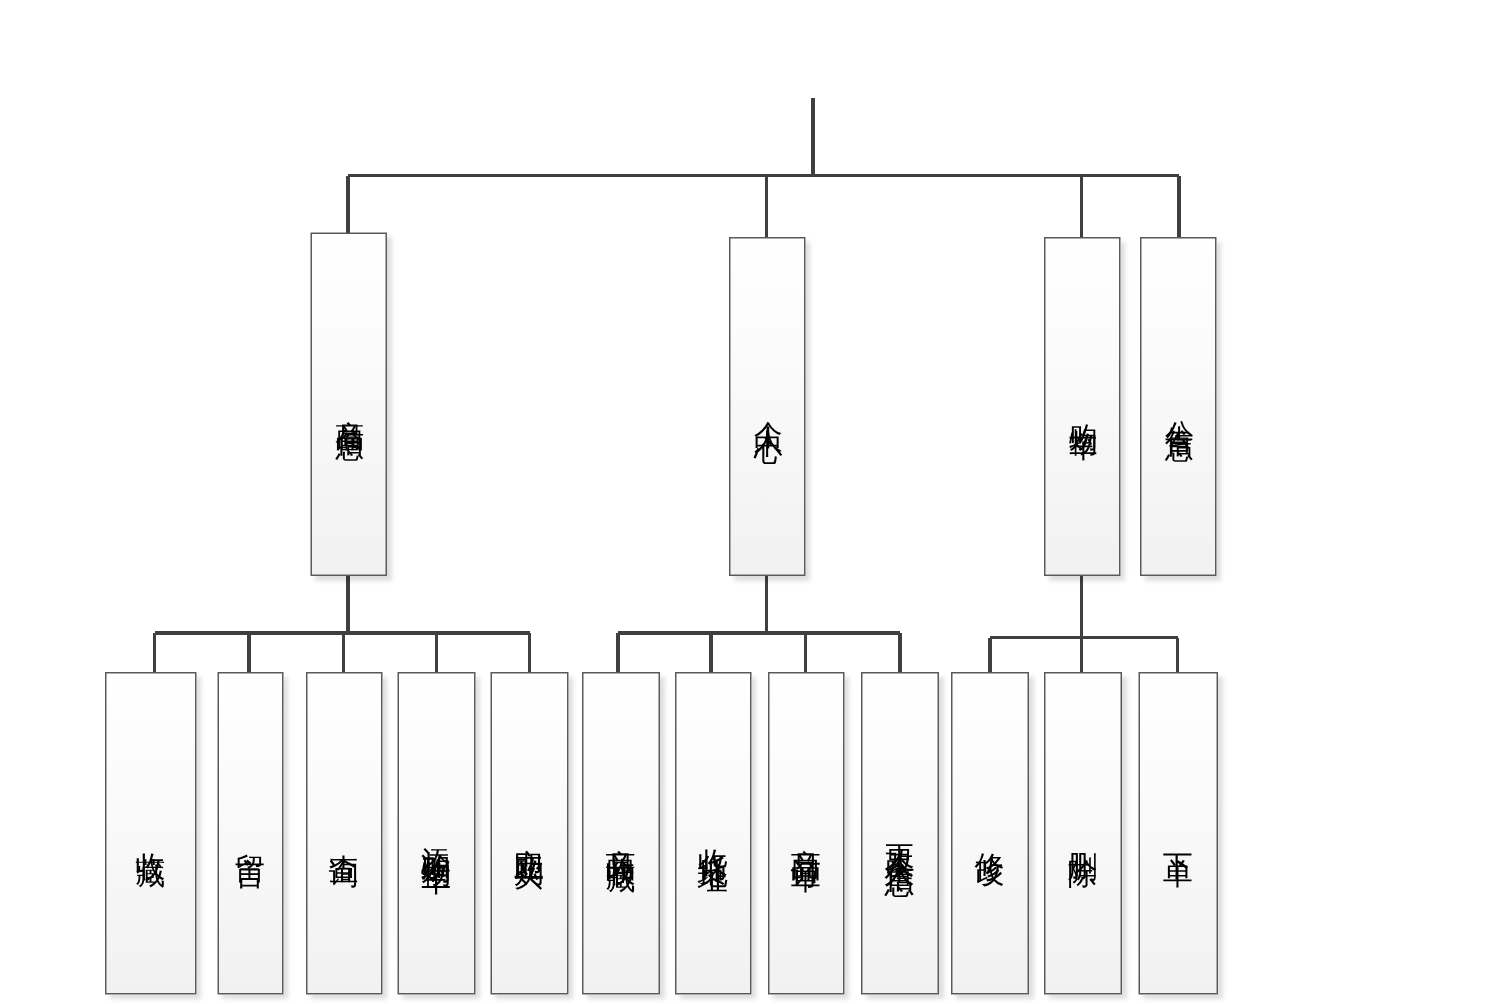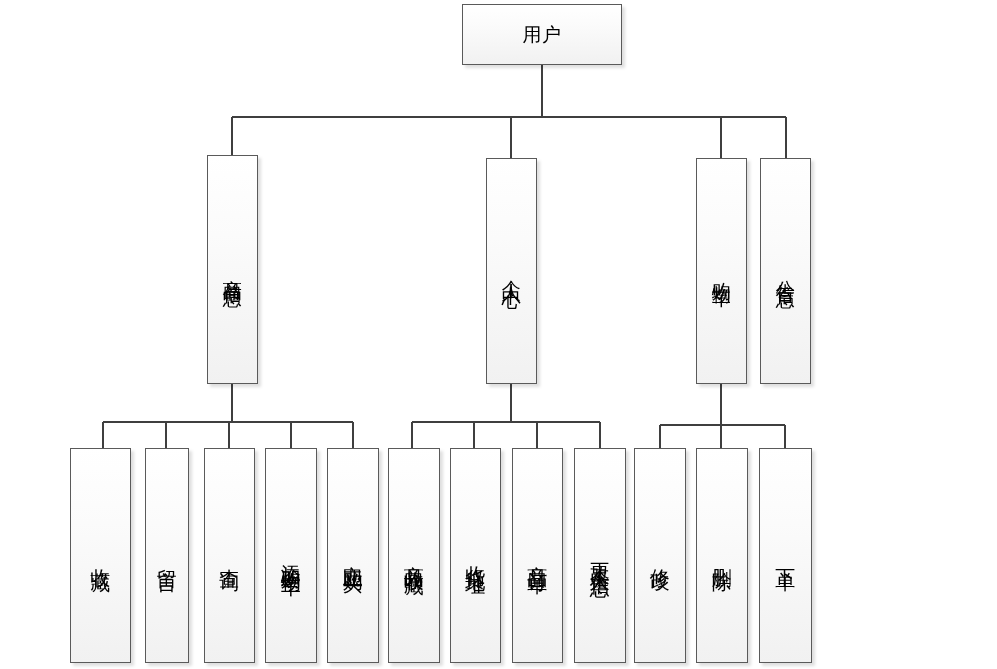--- a/index.html
+++ b/index.html
@@ -84,23 +84,20 @@
       <path d="M537,422 L537,448"></path>
       <path d="M600,422 L600,448"></path>
 
       <path d="M721,383 L721,448"></path>
       <path d="M660,425 L785,425"></path>
       <path d="M660,425 L660,448"></path>
       <path d="M785,425 L785,448"></path>
     </g>
   </svg>
 
-  <div class="node horiz" style="left:462px;top:4px;width:160px;height:61px;">
-    <span class="label">用户</span>
-  </div>
 
   <div class="node vert" style="left:207px;top:155px;width:51px;height:229px;">
     <span class="label">商品信息</span>
   </div>
 
   <div class="node vert" style="left:486px;top:158px;width:51px;height:226px;">
     <span class="label">个人中心</span>
   </div>
 
   <div class="node vert" style="left:696px;top:158px;width:51px;height:226px;">

